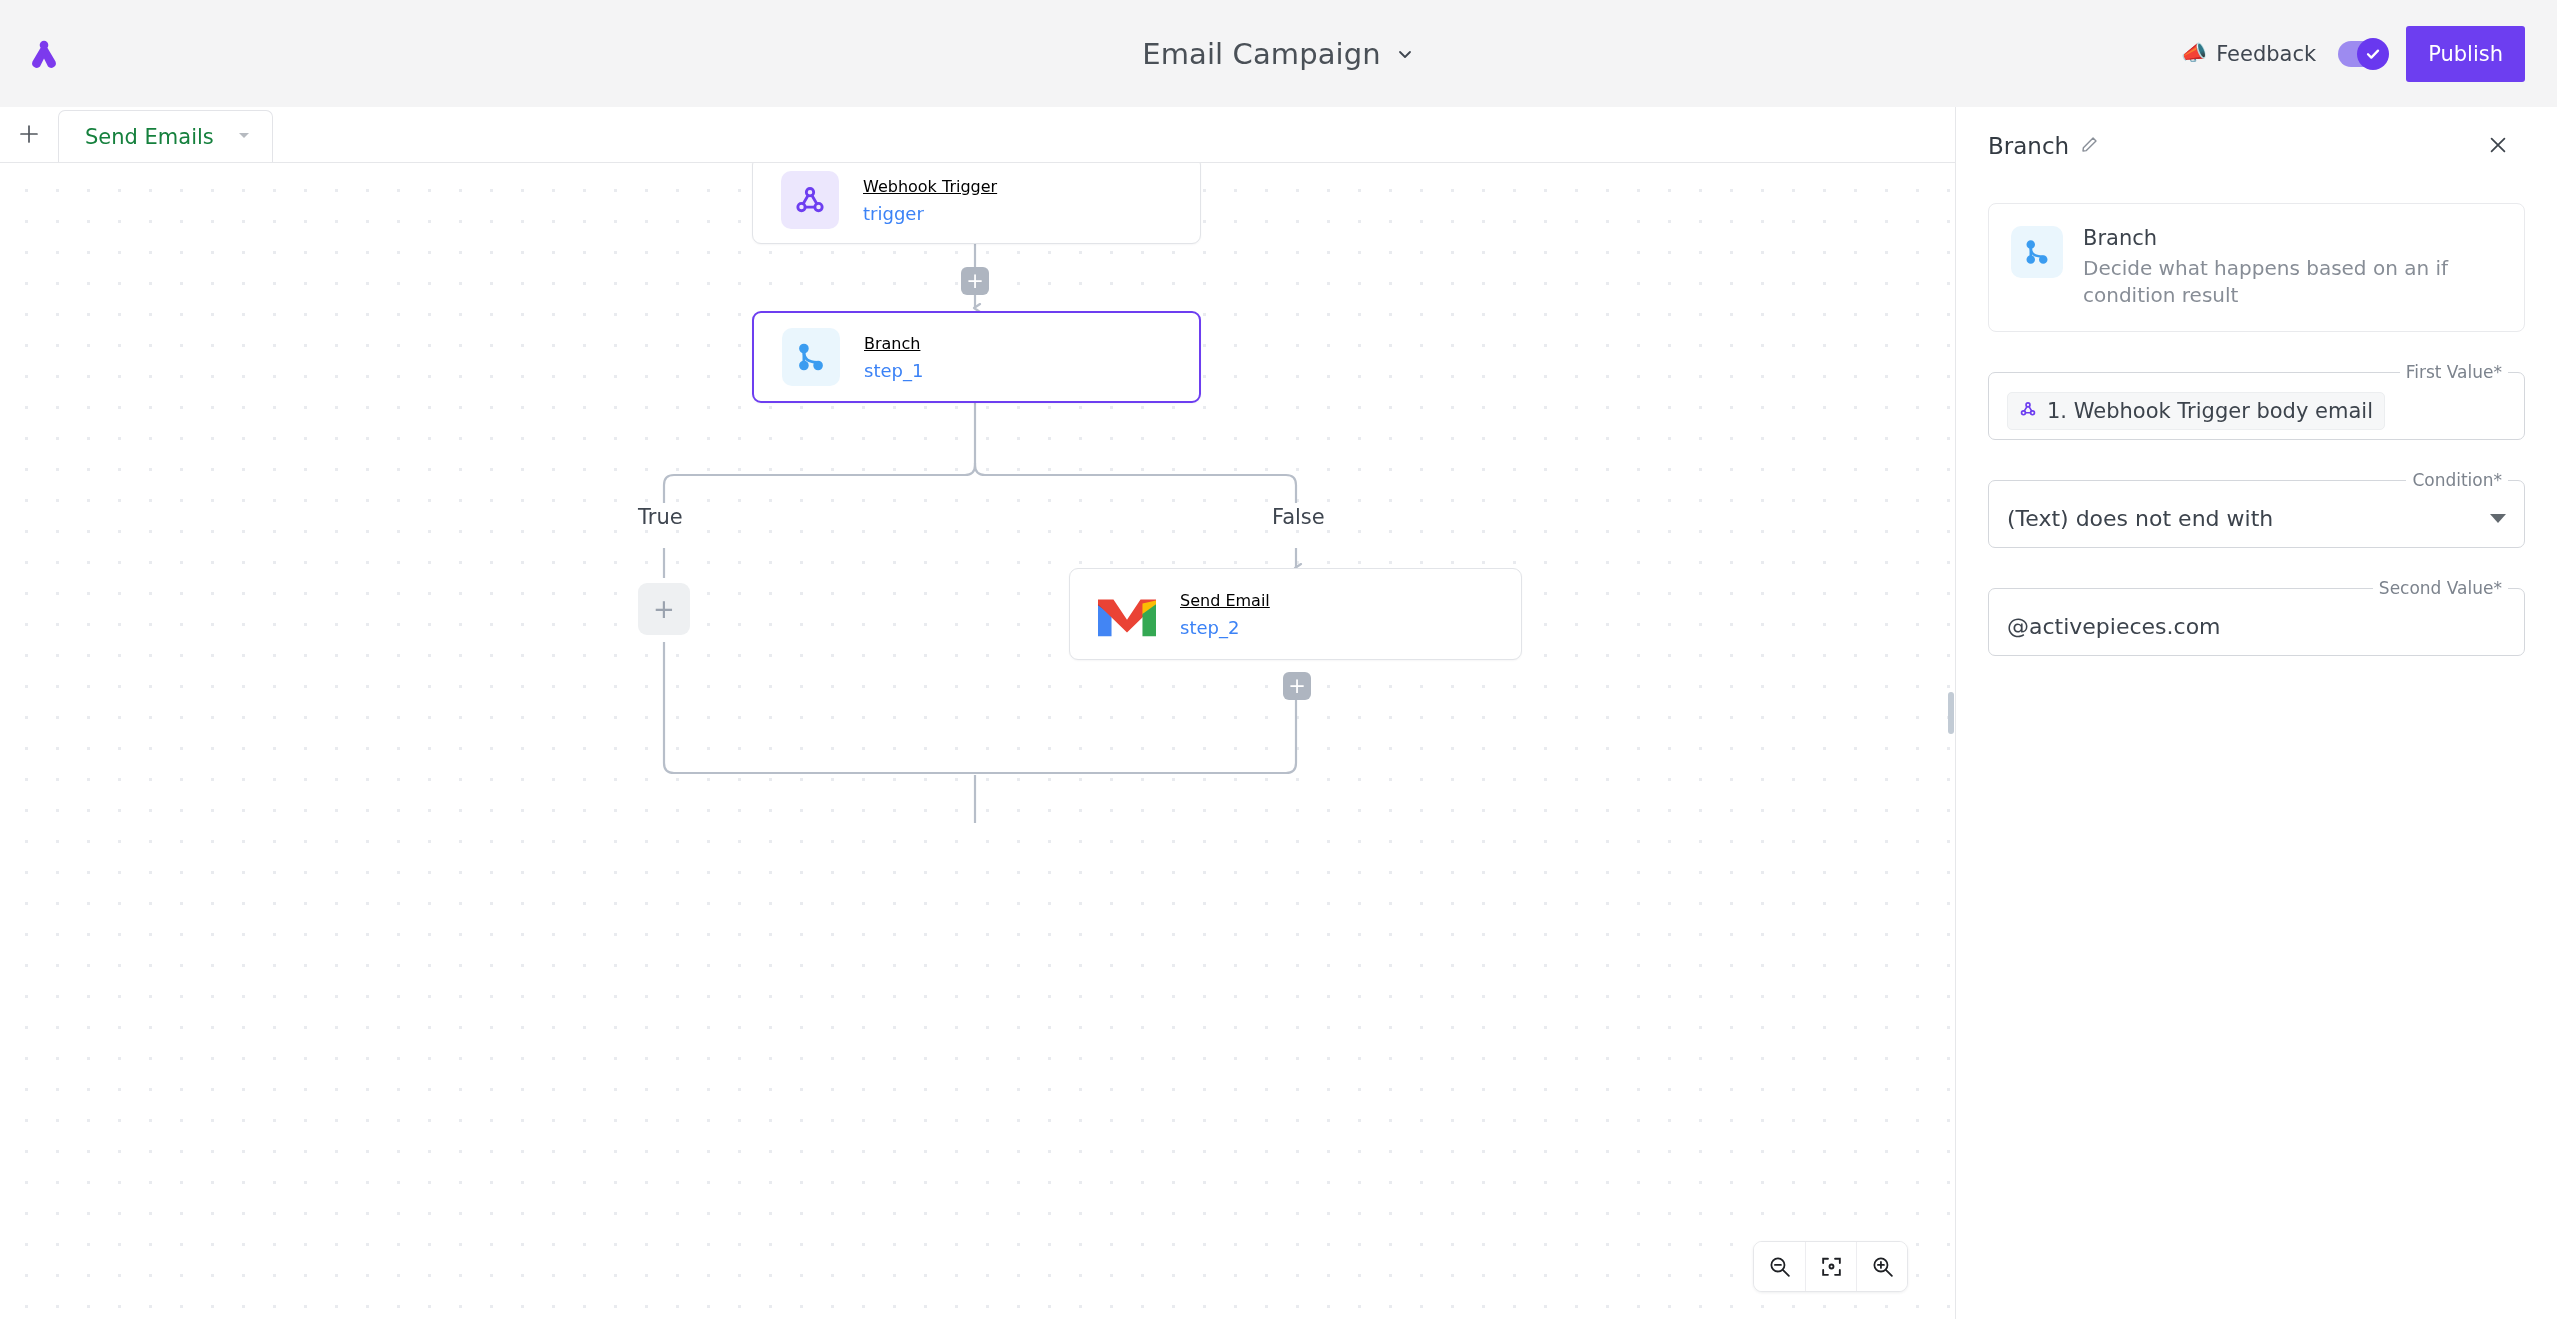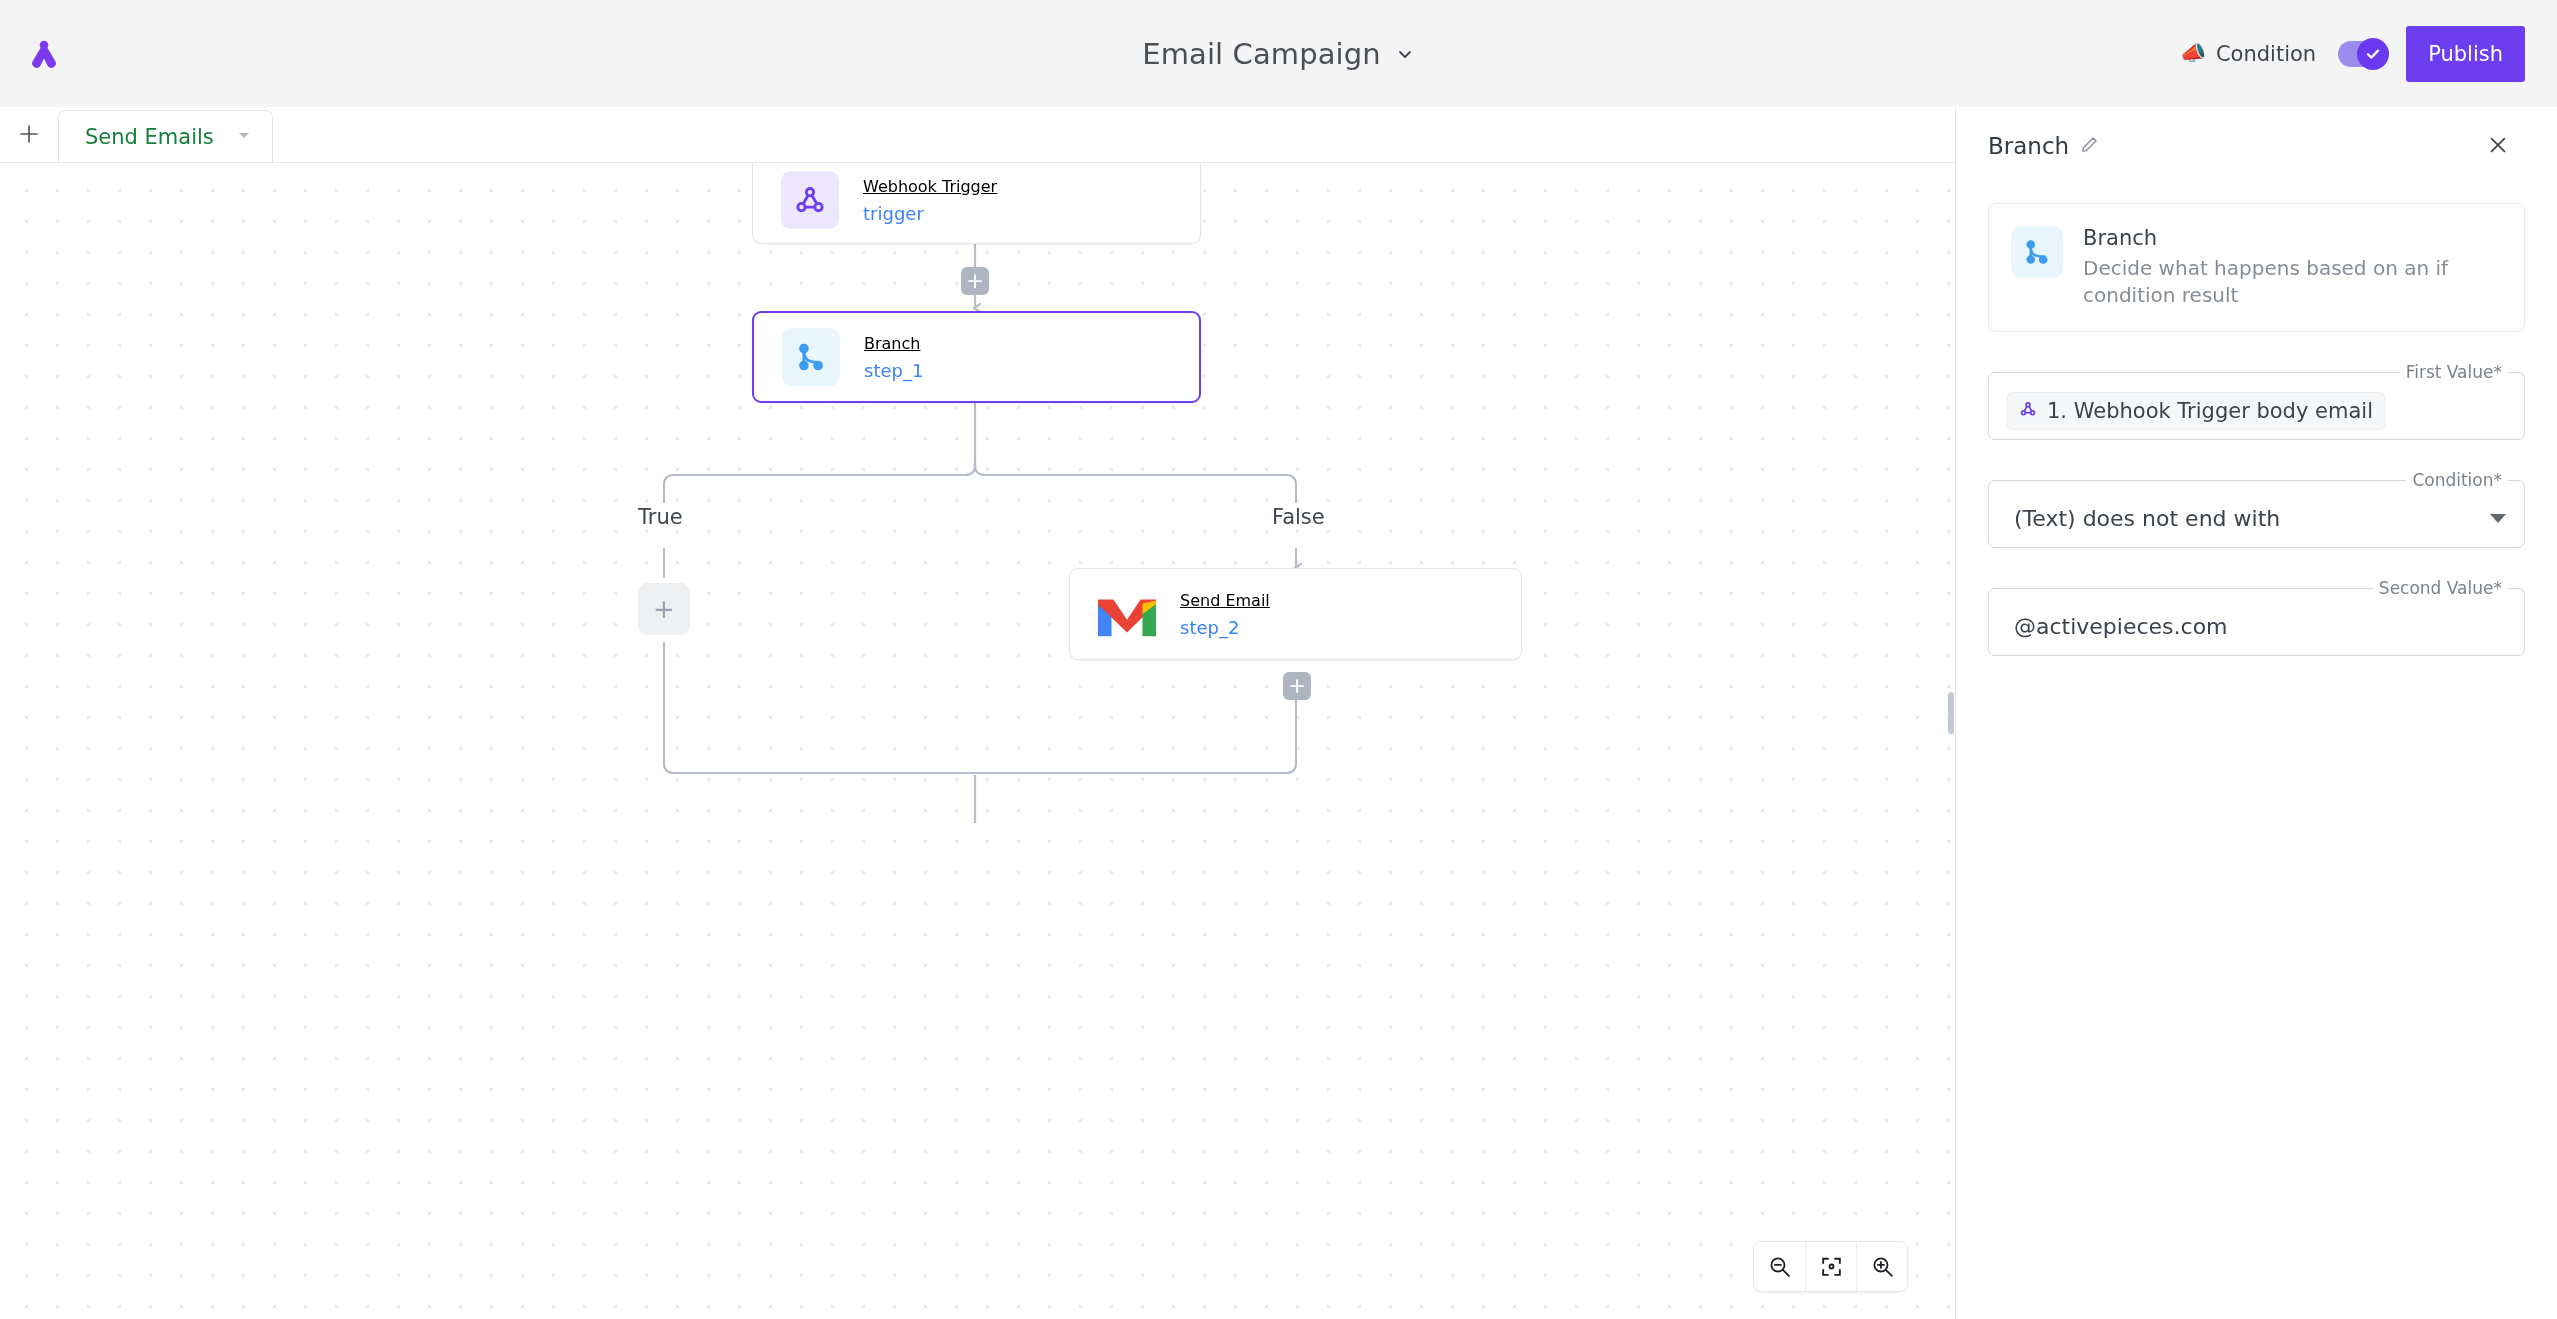--- a/index.html
+++ b/index.html
@@ -165,21 +165,21 @@
     display: flex; align-items: center; text-align: right;
   }
   fieldset.field legend {
     font-size: 17px; color: #7c838d; padding: 0 6px; margin-left: 2px;
   }
   .chip {
     display: inline-flex; align-items: center; gap: 10px;
     background: #f6f7f8; border: 1px solid #eceef0; border-radius: 5px;
     padding: 6px 11px; font-size: 21px; color: #3c434c;
   }
-  .field-value { font-size: 22px; color: #3c434c; margin-left: 7px; }
+  .field-value { font-size: 22px; color: #3c434c; }
   .select-row {
     width: 100%; display: flex; align-items: center; justify-content: space-between;
     cursor: pointer;
   }
   .caret-tri {
     width: 0; height: 0; border-left: 8px solid transparent;
     border-right: 8px solid transparent; border-top: 9px solid #62696f;
   }
   .andor-row {
     margin-top: 28px; display: flex; justify-content: center; gap: 44px;
@@ -210,21 +210,21 @@
       <span class="title-caret">
         <svg width="20" height="20" viewBox="0 0 20 20">
           <path d="M5 8 L10 13 L15 8" fill="none" stroke="#3f4650" stroke-width="1.8" stroke-linecap="round" stroke-linejoin="round"></path>
         </svg>
       </span>
     </div>
 
     <div class="right-group">
       <div class="feedback">
         <span class="megaphone">📣</span>
-        <span>Condition</span>
+        <span>Feedback</span>
       </div>
       <div class="toggle">
         <div class="knob">
           <svg width="18" height="18" viewBox="0 0 18 18">
             <path d="M4 9.3 L7.3 12.6 L14 5.6" fill="none" stroke="#ffffff" stroke-width="2.3" stroke-linecap="round" stroke-linejoin="round"></path>
           </svg>
         </div>
       </div>
       <button class="publish-btn">Publish</button>
     </div>

